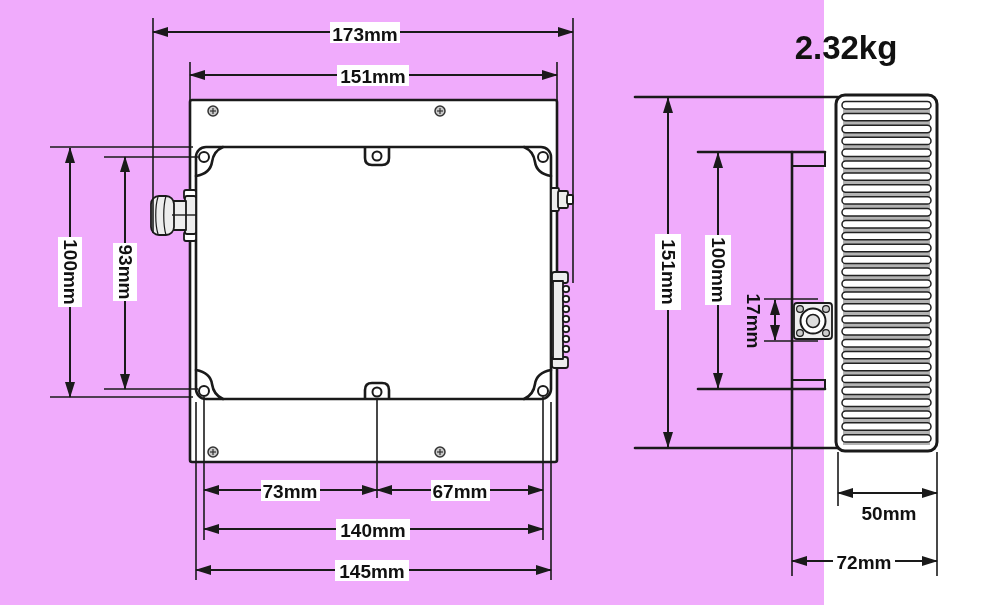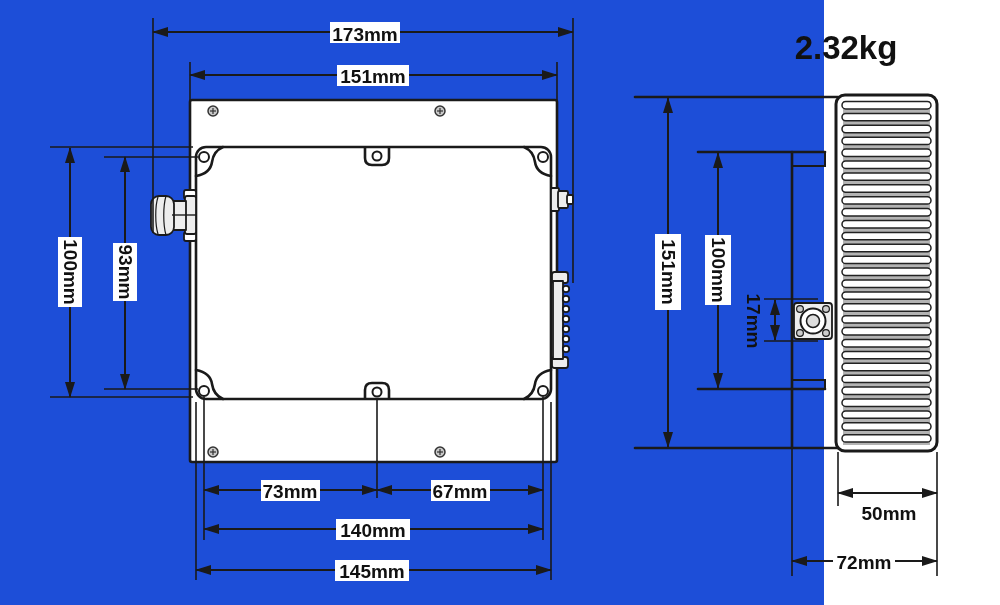--- a/index.html
+++ b/index.html
@@ -1,16 +1,16 @@
 <!DOCTYPE html>
 <html><head>
 <meta charset="utf-8">
 <style>
   html,body { margin:0; padding:0; background:#ffffff; }
-  .stage { width:824px; height:605px; position:relative; background:#1d4ed8; }
+  .stage { width:824px; height:605px; position:relative; background:#f0abfc; }
   svg { display:block; }
   text {
     font-family:"Liberation Sans", sans-serif;
     font-weight:bold;
     fill:#111111;
   }
   .dim-label { font-size:19px; letter-spacing:0px; }
   .weight-label { font-size:33px; }
   .outline      { fill:#ffffff; stroke:#1a1a1a; stroke-width:2.6; stroke-linejoin:round; }
   .outline-nf   { fill:none;    stroke:#1a1a1a; stroke-width:2.6; stroke-linecap:round; }

